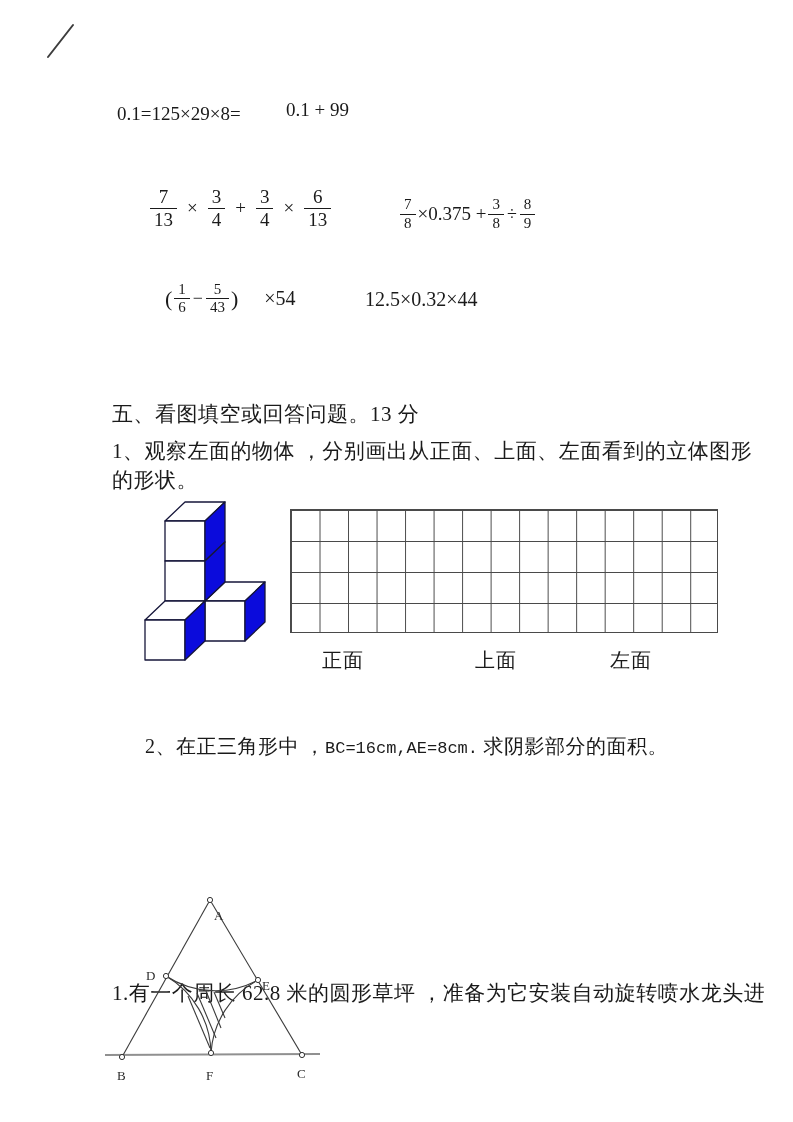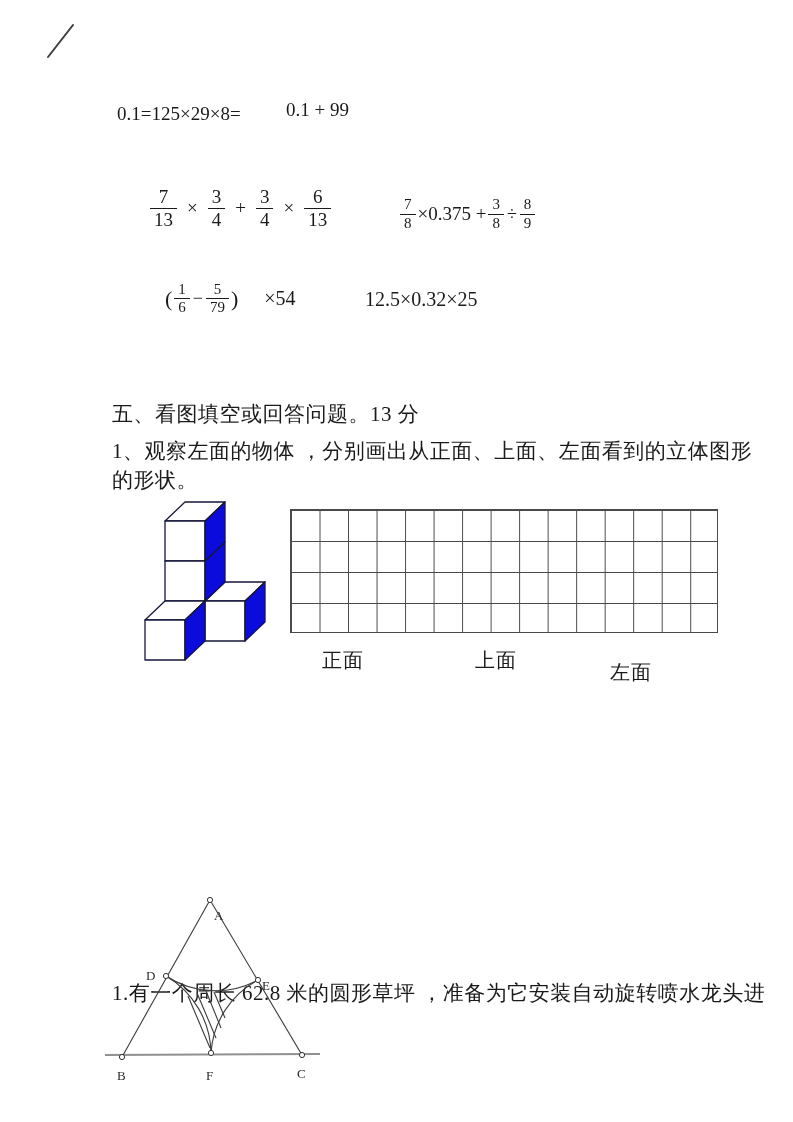--- a/index.html
+++ b/index.html
@@ -90,27 +90,27 @@
 
   <div class="expr f-sm" style="left:163px;top:281px;">
     <span class="paren">(</span>
     <span class="frac">
       <span class="fnum">1</span>
       <span class="fden">6</span>
     </span>
     <span class="op-tight">−</span>
     <span class="frac">
       <span class="fnum">5</span>
-      <span class="fden">79</span>
+      <span class="fden">43</span>
     </span>
     <span class="paren">)</span>
     <span class="tail">×54</span>
   </div>
 
-  <div class="abs" style="left:365px;top:288px;font-size:20px;">12.5×0.32×25</div>
+  <div class="abs" style="left:365px;top:288px;font-size:20px;">12.5×0.32×44</div>
 
   <div class="abs cn" style="left:112px;top:400px;">五、看图填空或回答问题。13 分</div>
   <div class="abs cn" style="left:112px;top:437px;">1、观察左面的物体 ，分别画出从正面、上面、左面看到的立体图形</div>
   <div class="abs cn" style="left:112px;top:466px;">的形状。</div>
 
   <svg style="left:135px;top:495px;" width="180" height="175" viewBox="0 0 180 175">
     <g stroke="#16163a" stroke-width="1.3" stroke-linejoin="round">
 
       <polygon points="70,106 90,87 130,87 110,106" fill="#ffffff"></polygon>
       <polygon points="70,106 110,106 110,146 70,146" fill="#ffffff"></polygon>
@@ -125,22 +125,25 @@
 
       <polygon points="10,125 30,106 70,106 50,125" fill="#ffffff"></polygon>
       <polygon points="10,125 50,125 50,165 10,165" fill="#ffffff"></polygon>
       <polygon points="50,125 70,106 70,146 50,165" fill="#0b0bdc"></polygon>
     </g>
   </svg>
 
   <div class="grid"></div>
   <div class="glabel" style="left:322px;top:647px;">正面</div>
   <div class="glabel" style="left:475px;top:647px;">上面</div>
-  <div class="glabel" style="left:610px;top:647px;margin-top:12px;">左面</div>
+  <div class="glabel" style="left:610px;top:647px;">左面</div>
 
+  <div class="abs" style="left:125px;top:710px;font-size:20px;">
+    <span class="cn" style="font-size:20px;">2、在正三角形中 ，</span><span class="latin-mono">BC=16cm,AE=8cm.</span><span class="cn" style="font-size:20px;"> 求阴影部分的面积。</span>
+  </div>
 
   <div class="abs cn" style="left:112px;top:979px;">1.有一个周长 62.8 米的圆形草坪 ，准备为它安装自动旋转喷水龙头进</div>
 
   <svg style="left:100px;top:888px;" width="230" height="205" viewBox="0 0 230 205">
     <g fill="none" stroke="#3a3a3a" stroke-width="1.1">
 
       <line x1="5" y1="167" x2="220" y2="166" stroke="#909090" stroke-width="2"></line>
 
       <line x1="110" y1="12" x2="22" y2="169"></line>
       <line x1="110" y1="12" x2="202" y2="167"></line>

